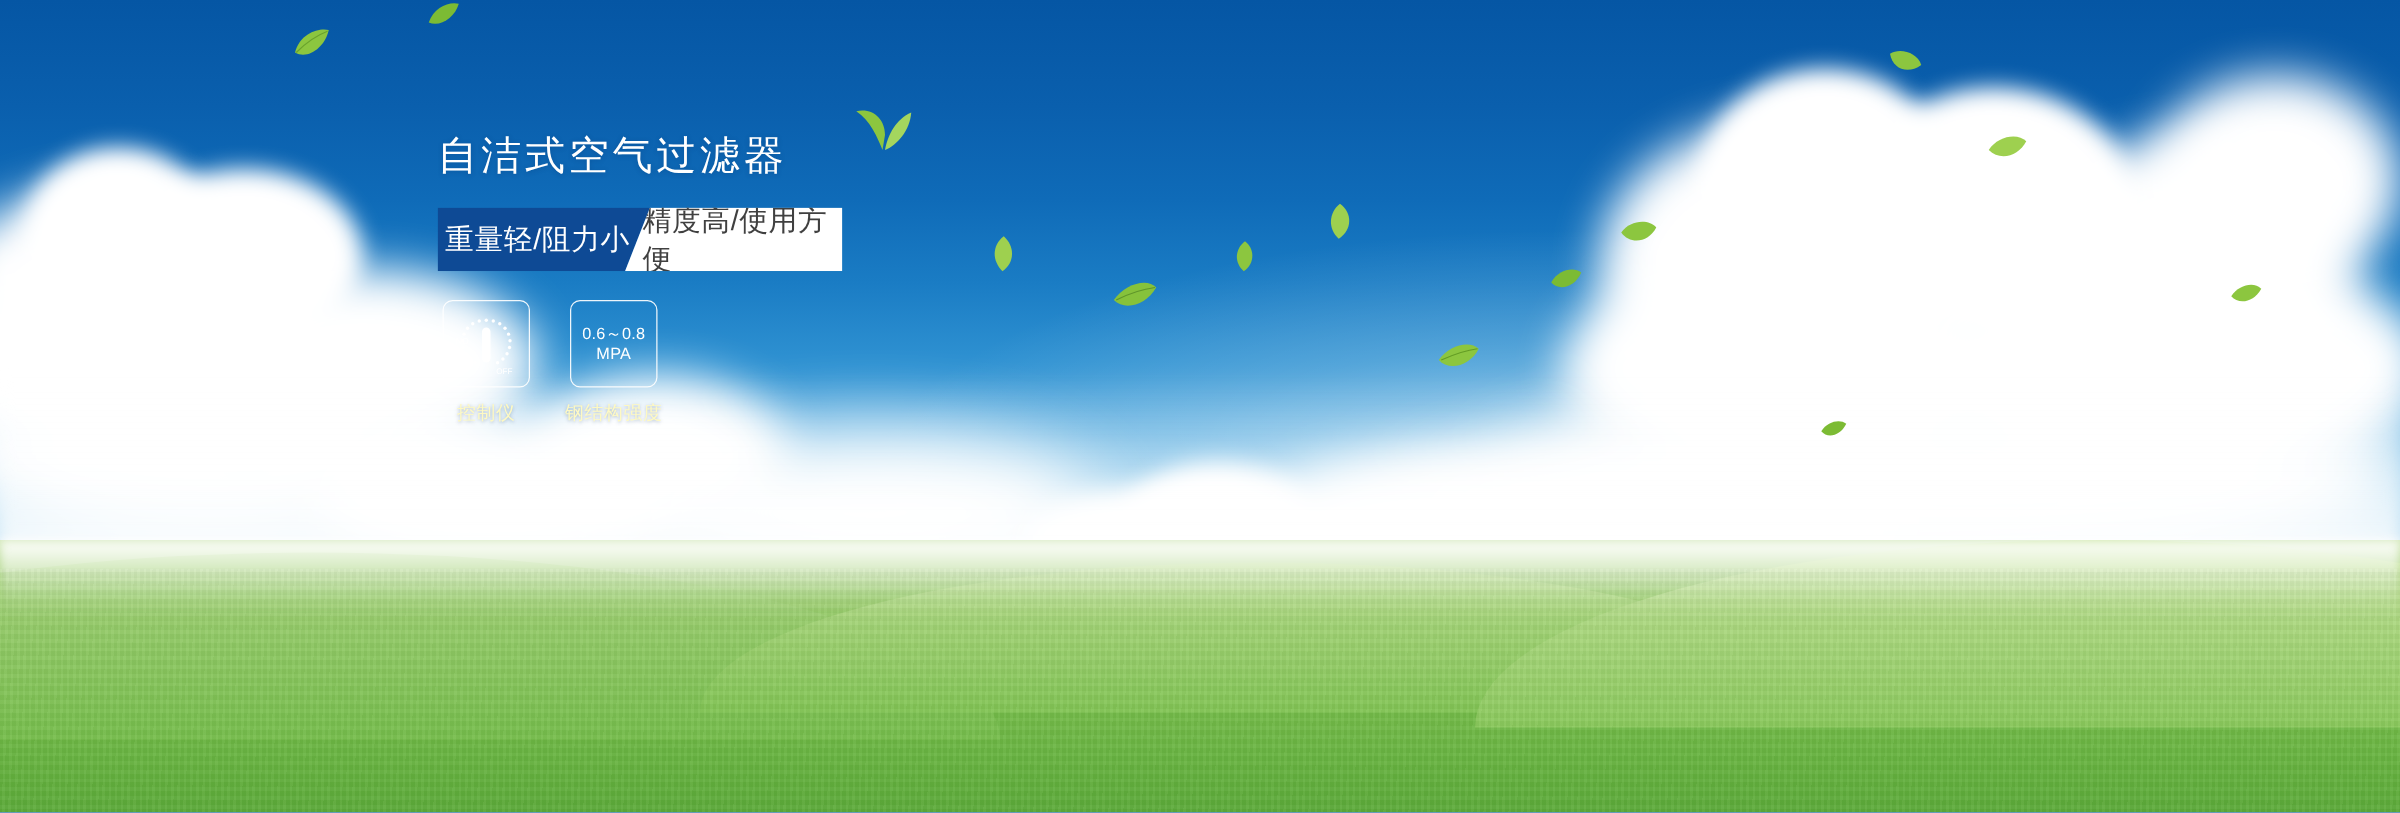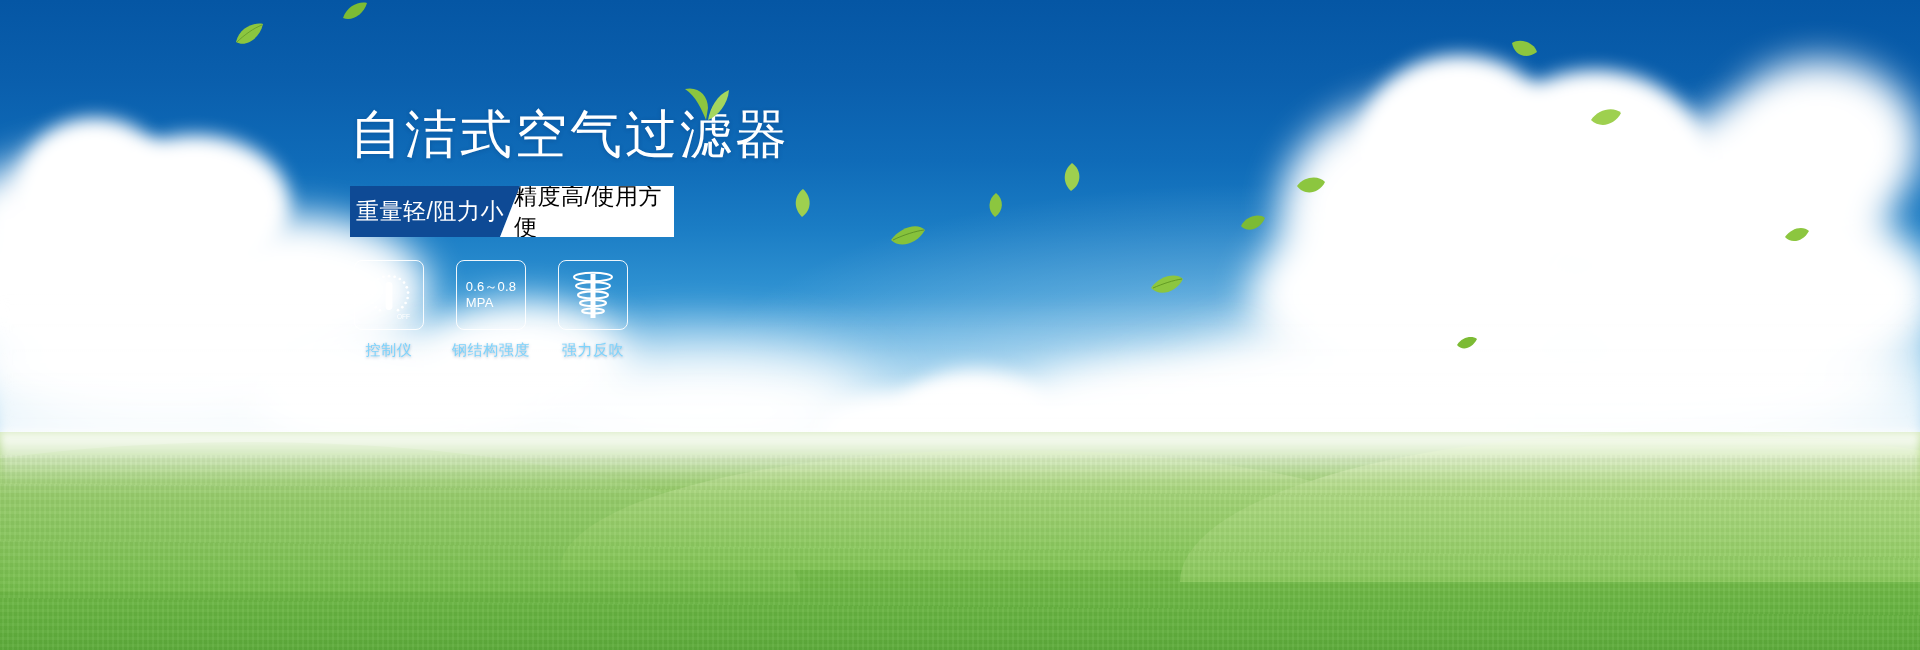--- a/index.html
+++ b/index.html
@@ -92,21 +92,21 @@
     position:absolute; left:0; top:470px; width:1920px; height:180px;
     background: radial-gradient(ellipse 900px 160px at 1180px 560px, rgba(255,255,255,0.30) 0%, rgba(255,255,255,0) 70%),
                 radial-gradient(ellipse 700px 130px at 300px 610px, rgba(20,70,10,0.16) 0%, rgba(20,70,10,0) 70%);
   }
 
   
   .content {
     position: absolute; left: 350px; top: 108px; width: 700px;
   }
   .title {
-    font-size: 52px;
+    font-size: 32px;
     line-height: 1.0;
     letter-spacing: 3px;
     color: #ffffff;
     font-weight: 400;
     white-space: nowrap;
     text-shadow: 0 1px 4px rgba(0,40,90,0.25);
   }
   .leaf-deco {
     position: absolute; left: 334px; top: -22px; width: 46px; height: 34px;
   }
@@ -125,53 +125,54 @@
   }
   .tag-left {
     background: #0e4a95;
     color: #ffffff;
     width: 170px;
     padding-right: 10px;
     clip-path: polygon(0 0, 100% 0, calc(100% - 20px) 100%, 0 100%);
   }
   .tag-right {
     background: #ffffff;
-    color: #000000;
+    color: #404040;
     width: 174px;
     margin-left: -20px;
     padding-left: 14px;
     clip-path: polygon(20px 0, 100% 0, 100% 100%, 0 100%);
   }
 
   
   .features {
     display: flex;
     margin-top: 30px;
     gap: 24px;
   }
   .feature { width: 78px; }
   .fbox {
     width: 70px; height: 70px;
     border: 1.5px solid rgba(255,255,255,0.92);
     border-radius: 8px;
     display: flex; align-items: center; justify-content: center;
+    text-align: center;
     color: #ffffff;
     position: relative;
     margin: 0 auto;
   }
   .fbox-text {
     font-size: 13px;
     line-height: 1.25;
     letter-spacing: 0.2px;
     white-space: pre-line;
   }
   .fcap {
     margin-top: 11px;
     text-align: center;
-    color: #7dd3fc;
+    color: #fef9c3;
     font-size: 15px;
     letter-spacing: 0.6px;
     white-space: nowrap;
     text-shadow: 0 1px 3px rgba(0,50,100,0.35);
   }
 
   
   .leaf { position: absolute; }
 </style>
 </head>
@@ -313,33 +314,18 @@
       </div>
 
       <div class="feature">
         <div class="fbox">
           <div class="fbox-text">0.6～0.8
 MPA</div>
         </div>
         <div class="fcap">钢结构强度</div>
       </div>
 
-      <div class="feature">
-        <div class="fbox">
-          <svg width="50" height="52" viewBox="0 0 50 52">
-            <g stroke="#ffffff" stroke-width="2" fill="none">
-              <ellipse cx="25" cy="8" rx="19" ry="4.2"></ellipse>
-              <ellipse cx="25" cy="17" rx="17" ry="3.8"></ellipse>
-              <ellipse cx="25" cy="26" rx="15" ry="3.4"></ellipse>
-              <ellipse cx="25" cy="34" rx="13" ry="3.0"></ellipse>
-              <ellipse cx="25" cy="42" rx="11" ry="2.6"></ellipse>
-            </g>
-            <rect x="22.5" y="5" width="5" height="44" fill="#ffffff"></rect>
-          </svg>
-        </div>
-        <div class="fcap">强力反吹</div>
-      </div>
 
 
 
     </div>
   </div>
 </div>
 
 </body></html>

